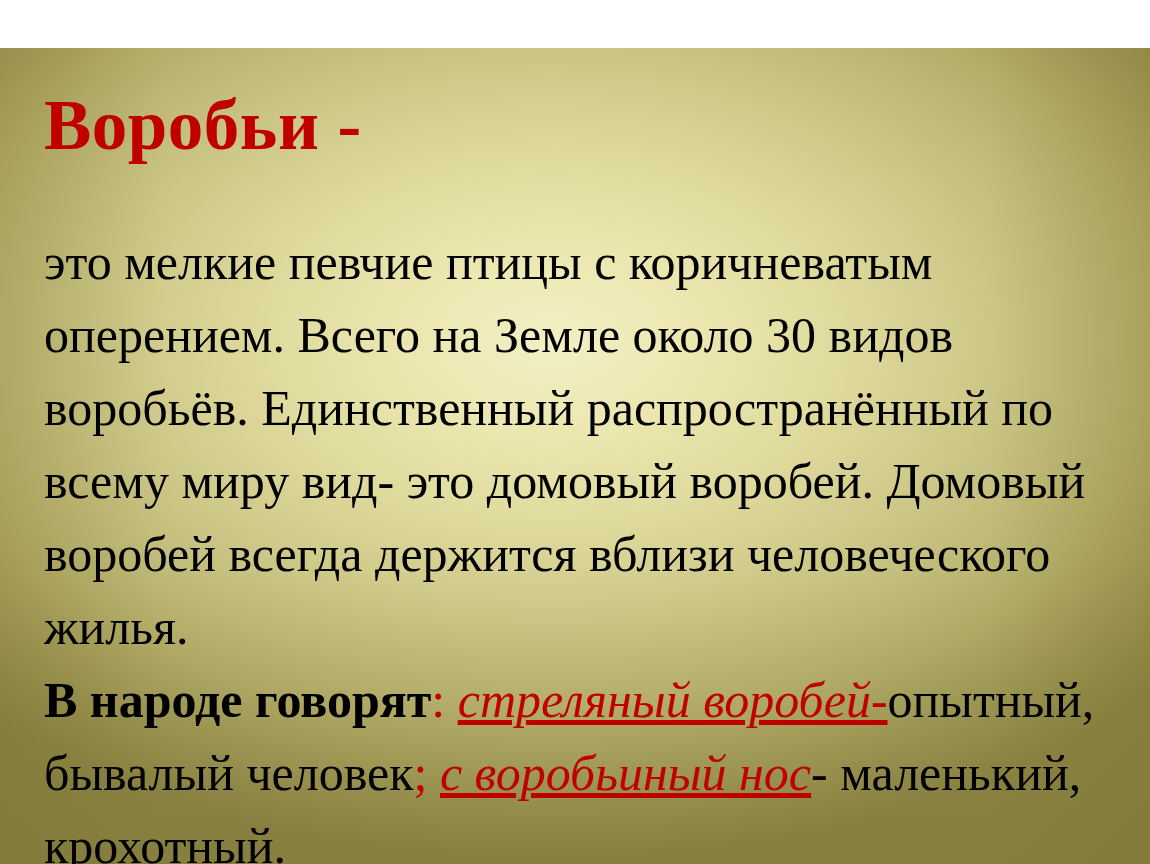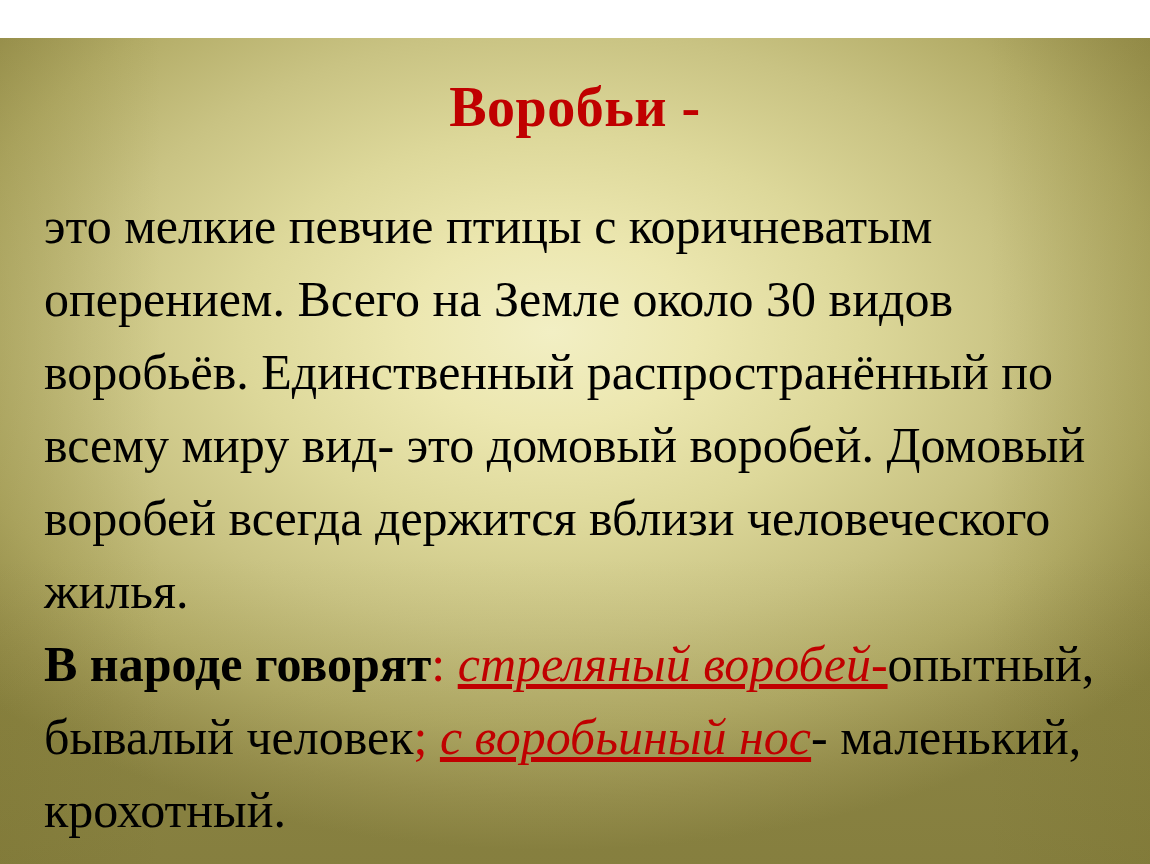--- a/index.html
+++ b/index.html
@@ -37,23 +37,23 @@
     background:
       linear-gradient(to bottom, rgba(0,0,0,0) 60%, rgba(90,84,30,0.18) 100%),
       linear-gradient(to right, rgba(120,112,40,0.20) 0%, rgba(0,0,0,0) 14%, rgba(0,0,0,0) 86%, rgba(120,112,40,0.20) 100%);
   }
   .content {
     position: relative;
     z-index: 2;
     padding: 0 44px;
   }
   .title {
-    text-align: center;
+    text-align: left;
     color: #c00000;
-    font-size: 56px;
+    font-size: 71px;
     line-height: 1.05;
     padding-top: 40px;
     padding-bottom: 6px;
     letter-spacing: 0.5px;
   }
   .body-text {
     font-size: 50px;
     line-height: 1.46;
     color: #000000;
     text-align: left;

